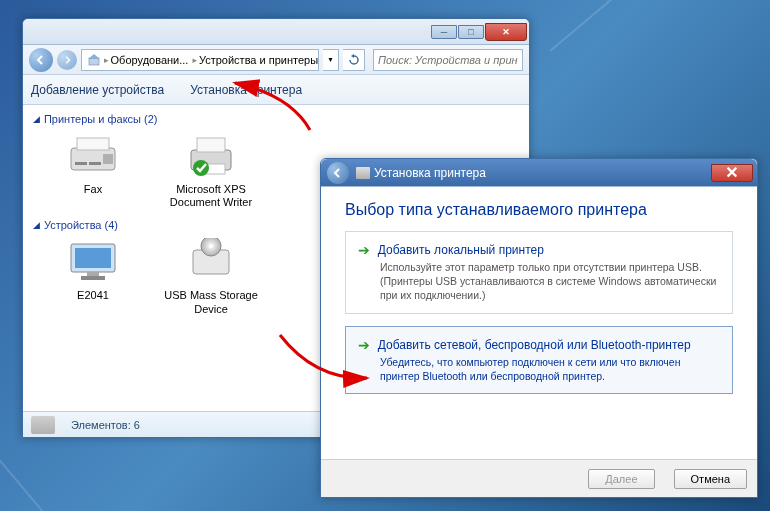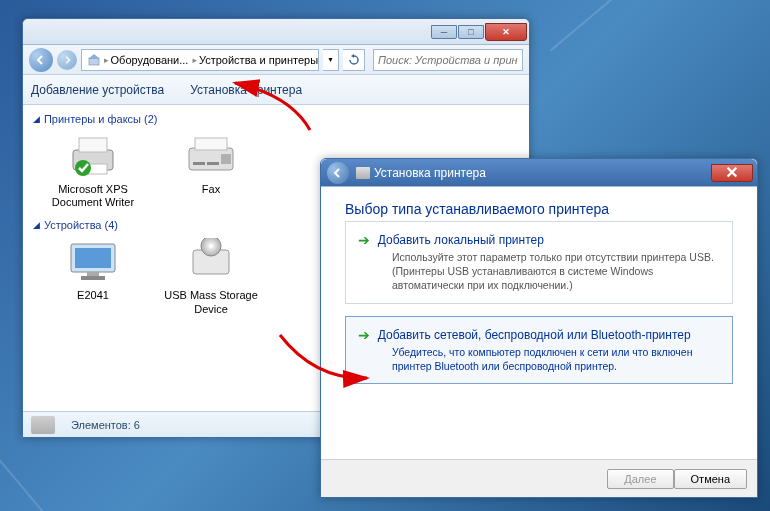--- a/index.html
+++ b/index.html
@@ -42,30 +42,30 @@
 .statusbar .sb-icon { width: 24px; height: 18px; background: linear-gradient(#d0d0d0,#b0b0b0); border-radius: 2px; }
 
 
 .wizard { top: 158px; left: 320px; width: 438px; height: 340px; background: #fff; border: 1px solid #3b6ea5; }
 .wizard .titlebar { background: linear-gradient(#5a8ac8, #3a6aa8); color: #fff; height: 28px; align-items: center; justify-content: flex-start; padding-left: 6px; }
 .wizard .titlebar .wz-back { width: 22px; height: 22px; border-radius: 50%; background: radial-gradient(circle at 30% 30%,#9bc0e8,#4a7ab0); display: flex; align-items: center; justify-content: center; color: #fff; margin-right: 6px; }
 .wizard .titlebar .wz-title { font-size: 12px; flex: 1; display: flex; align-items: center; gap: 4px; }
 .wizard .titlebar .wz-printer-ico { width: 14px; height: 12px; background: linear-gradient(#e0e0e0,#b0b0b0); border-radius: 1px; display: inline-block; }
 .wizard .titlebar .wz-close { width: 42px; height: 18px; background: linear-gradient(#e07870,#c73b2e); border: 1px solid #8a2a20; color: #fff; display: flex; align-items: center; justify-content: center; font-weight: bold; border-radius: 0 0 3px 3px; margin-right: 2px; }
 .wizard-body { padding: 14px 24px; }
-.wizard-heading { font-size: 14px; color: #003399; margin-bottom: 4px; }
+.wizard-heading { font-size: 16px; color: #003399; margin-bottom: 12px; }
 .option { border: 1px solid #d0d8e0; padding: 10px 12px; margin-bottom: 12px; cursor: default; }
 .option.active { border-color: #7da2ce; background: #f4f8fc; }
 .opt-head { display: flex; align-items: center; gap: 8px; }
 .opt-arrow { color: #2a9a2a; font-size: 14px; }
 .opt-title { color: #003399; font-size: 12px; }
 .option.active .opt-title { font-weight: normal; }
-.opt-desc { font-size: 10.5px; color: #003399; margin-left: 34px; margin-top: 2px; line-height: 1.35; }
+.opt-desc { font-size: 10.5px; color: #003399; margin-left: 22px; margin-top: 2px; line-height: 1.35; }
 .option:not(.active) .opt-desc { color: #555; }
-.wizard-footer { position: absolute; bottom: 0; left: 0; right: 0; height: 38px; background: #f0f0f0; border-top: 1px solid #d0d0d0; display: flex; justify-content: flex-end; align-items: center; padding: 0 10px; gap: 0; }
+.wizard-footer { position: absolute; bottom: 0; left: 0; right: 0; height: 38px; background: #f0f0f0; border-top: 1px solid #d0d0d0; display: flex; justify-content: flex-end; align-items: center; padding: 0 10px; gap: 19px; }
 .wizard-footer button { font-size: 11px; padding: 3px 16px; border: 1px solid #a0a0a0; background: linear-gradient(#fdfdfd,#e8e8e8); border-radius: 2px; }
 .wizard-footer button[disabled] { color: #999; }
 
 
 .arrow-svg { position: absolute; pointer-events: none; }
 
 
 .ico-fax, .ico-xps, .ico-mon, .ico-hdd, .ico-cd, .ico-usb { width: 60px; height: 46px; }
 </style>
 </head>
@@ -119,41 +119,41 @@
     <span class="toolbar-item">Установка принтера</span>
   </div>
   <div class="content">
     <div class="section-header">
       <span class="tri">◢</span>
       <span>Принтеры и факсы (2)</span>
     </div>
     <div class="device-grid">
       <div class="device">
         <div class="icon-box">
+          <svg class="ico-fax" viewBox="0 0 60 46">
+              <rect x="8" y="16" width="44" height="22" rx="3" fill="#e0e0e0" stroke="#999"></rect>
+              <rect x="14" y="6" width="32" height="12" fill="#f8f8f8" stroke="#bbb"></rect>
+              <rect x="12" y="30" width="12" height="3" fill="#888"></rect>
+              <rect x="26" y="30" width="12" height="3" fill="#888"></rect>
+              <rect x="40" y="22" width="10" height="10" fill="#b0b0b0"></rect>
+            </svg>
+        </div>
+        <div class="label">Fax</div>
+      </div>
+      <div class="device">
+        <div class="icon-box">
           <svg class="ico-xps" viewBox="0 0 60 46">
               <rect x="10" y="18" width="40" height="20" rx="3" fill="#d8d8d8" stroke="#888"></rect>
               <rect x="16" y="6" width="28" height="14" fill="#f8f8f8" stroke="#bbb"></rect>
               <rect x="16" y="32" width="28" height="10" fill="#fff" stroke="#bbb"></rect>
               <circle cx="20" cy="36" r="8" fill="#2ea02e"></circle>
               <path d="M16 36 L19 39 L25 32" stroke="#fff" stroke-width="2.5" fill="none"></path>
             </svg>
         </div>
         <div class="label">Microsoft XPS Document Writer</div>
-      </div>
-      <div class="device">
-        <div class="icon-box">
-          <svg class="ico-fax" viewBox="0 0 60 46">
-              <rect x="8" y="16" width="44" height="22" rx="3" fill="#e0e0e0" stroke="#999"></rect>
-              <rect x="14" y="6" width="32" height="12" fill="#f8f8f8" stroke="#bbb"></rect>
-              <rect x="12" y="30" width="12" height="3" fill="#888"></rect>
-              <rect x="26" y="30" width="12" height="3" fill="#888"></rect>
-              <rect x="40" y="22" width="10" height="10" fill="#b0b0b0"></rect>
-            </svg>
-        </div>
-        <div class="label">Fax</div>
       </div>
     </div>
 
     <div class="section-header">
       <span class="tri">◢</span>
       <span>Устройства (4)</span>
     </div>
     <div class="device-grid">
       <div class="device">
         <div class="icon-box">

